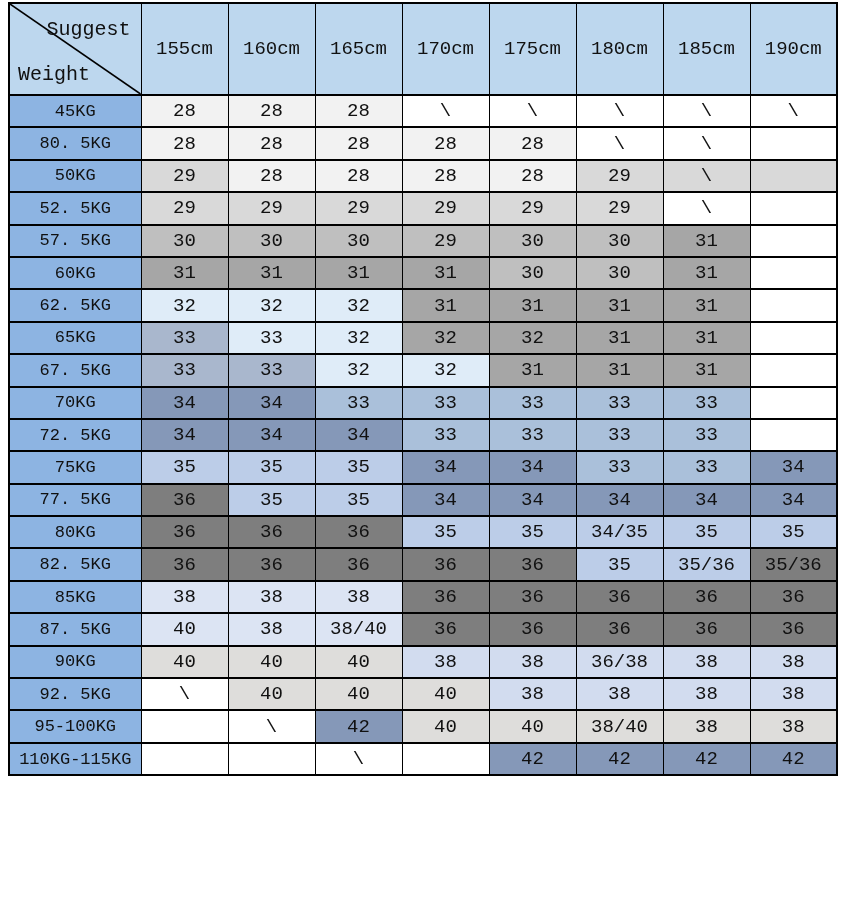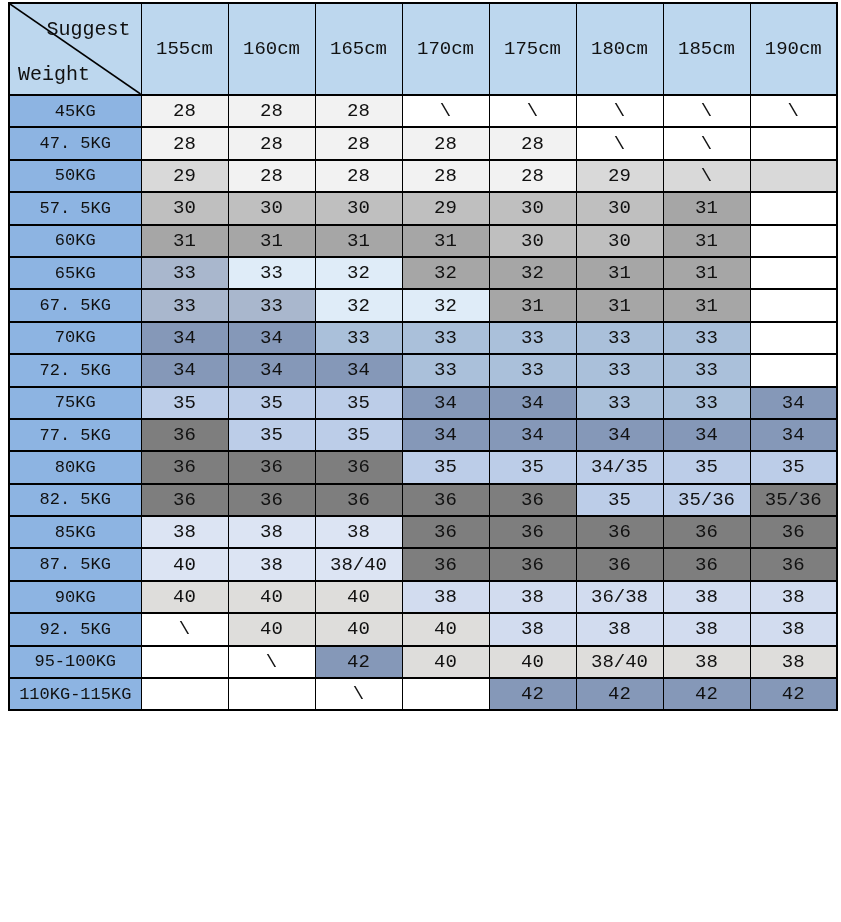--- a/index.html
+++ b/index.html
@@ -57,21 +57,21 @@
           <td style="background: rgb(242, 242, 242);">28</td>
           <td style="background: rgb(242, 242, 242);">28</td>
           <td style="background: rgb(242, 242, 242);">28</td>
           <td style="background: rgb(255, 255, 255);">\</td>
           <td style="background: rgb(255, 255, 255);">\</td>
           <td style="background: rgb(255, 255, 255);">\</td>
           <td style="background: rgb(255, 255, 255);">\</td>
           <td style="background: rgb(255, 255, 255);">\</td>
         </tr>
         <tr>
-          <th class="wcell">47. 5KG</th>
+          <th class="wcell">80. 5KG</th>
           <td style="background: rgb(242, 242, 242);">28</td>
           <td style="background: rgb(242, 242, 242);">28</td>
           <td style="background: rgb(242, 242, 242);">28</td>
           <td style="background: rgb(242, 242, 242);">28</td>
           <td style="background: rgb(242, 242, 242);">28</td>
           <td style="background: rgb(255, 255, 255);">\</td>
           <td style="background: rgb(255, 255, 255);">\</td>
           <td style="background: rgb(255, 255, 255);"></td>
         </tr>
         <tr>
@@ -79,38 +79,60 @@
           <td style="background: rgb(217, 217, 217);">29</td>
           <td style="background: rgb(242, 242, 242);">28</td>
           <td style="background: rgb(242, 242, 242);">28</td>
           <td style="background: rgb(242, 242, 242);">28</td>
           <td style="background: rgb(242, 242, 242);">28</td>
           <td style="background: rgb(217, 217, 217);">29</td>
           <td style="background: rgb(217, 217, 217);">\</td>
           <td style="background: rgb(217, 217, 217);"></td>
         </tr>
         <tr>
+          <th class="wcell">52. 5KG</th>
+          <td style="background: rgb(217, 217, 217);">29</td>
+          <td style="background: rgb(217, 217, 217);">29</td>
+          <td style="background: rgb(217, 217, 217);">29</td>
+          <td style="background: rgb(217, 217, 217);">29</td>
+          <td style="background: rgb(217, 217, 217);">29</td>
+          <td style="background: rgb(217, 217, 217);">29</td>
+          <td style="background: rgb(255, 255, 255);">\</td>
+          <td style="background: rgb(255, 255, 255);"></td>
+        </tr>
+        <tr>
           <th class="wcell">57. 5KG</th>
           <td style="background: rgb(191, 191, 191);">30</td>
           <td style="background: rgb(191, 191, 191);">30</td>
           <td style="background: rgb(191, 191, 191);">30</td>
           <td style="background: rgb(191, 191, 191);">29</td>
           <td style="background: rgb(191, 191, 191);">30</td>
           <td style="background: rgb(191, 191, 191);">30</td>
           <td style="background: rgb(166, 166, 166);">31</td>
           <td style="background: rgb(255, 255, 255);"></td>
         </tr>
         <tr>
           <th class="wcell">60KG</th>
           <td style="background: rgb(166, 166, 166);">31</td>
           <td style="background: rgb(166, 166, 166);">31</td>
           <td style="background: rgb(166, 166, 166);">31</td>
           <td style="background: rgb(166, 166, 166);">31</td>
           <td style="background: rgb(191, 191, 191);">30</td>
           <td style="background: rgb(191, 191, 191);">30</td>
+          <td style="background: rgb(166, 166, 166);">31</td>
+          <td style="background: rgb(255, 255, 255);"></td>
+        </tr>
+        <tr>
+          <th class="wcell">62. 5KG</th>
+          <td style="background: rgb(223, 236, 248);">32</td>
+          <td style="background: rgb(223, 236, 248);">32</td>
+          <td style="background: rgb(223, 236, 248);">32</td>
+          <td style="background: rgb(166, 166, 166);">31</td>
+          <td style="background: rgb(166, 166, 166);">31</td>
+          <td style="background: rgb(166, 166, 166);">31</td>
           <td style="background: rgb(166, 166, 166);">31</td>
           <td style="background: rgb(255, 255, 255);"></td>
         </tr>
         <tr>
           <th class="wcell">65KG</th>
           <td style="background: rgb(169, 183, 205);">33</td>
           <td style="background: rgb(223, 236, 248);">33</td>
           <td style="background: rgb(223, 236, 248);">32</td>
           <td style="background: rgb(166, 166, 166);">32</td>
           <td style="background: rgb(166, 166, 166);">32</td>

